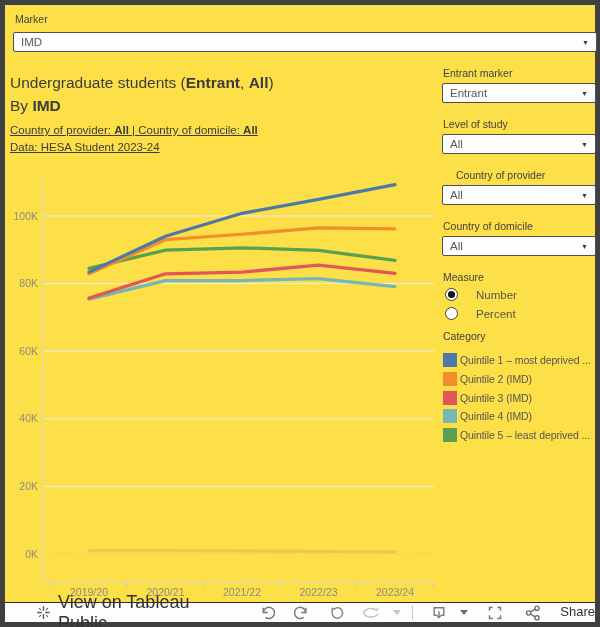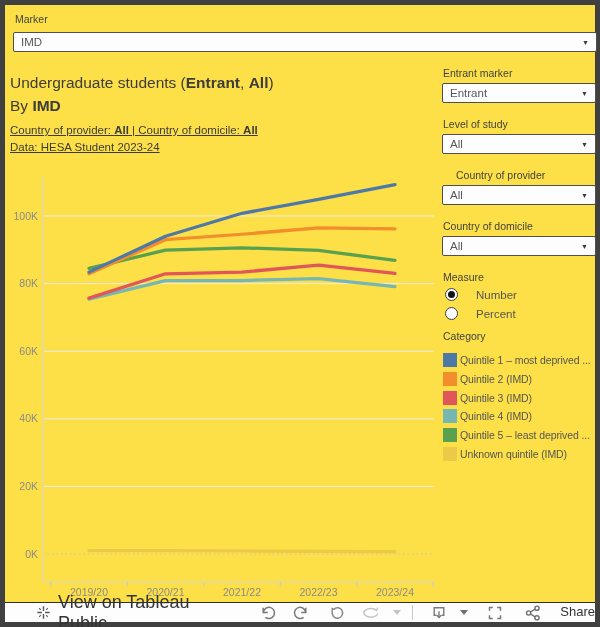--- a/index.html
+++ b/index.html
@@ -156,24 +156,20 @@
       <span class="legend-label">Quintile 3 (IMD)</span>
     </div>
     <div class="legend-row">
       <span class="swatch" style="background: rgb(118, 183, 178);"></span>
       <span class="legend-label">Quintile 4 (IMD)</span>
     </div>
     <div class="legend-row">
       <span class="swatch" style="background: rgb(89, 161, 79);"></span>
       <span class="legend-label">Quintile 5 – least deprived ...</span>
     </div>
-    <div class="legend-row">
-      <span class="swatch" style="background: rgb(237, 201, 72);"></span>
-      <span class="legend-label">Unknown quintile (IMD)</span>
-    </div>
   </div>
 
   <div class="footer">
     <div class="f-left">
       <svg class="icon" width="17" height="17" viewBox="0 0 17 17" fill="none" stroke="#5a5a5a" stroke-width="1.6">
         <path d="M8.5 1.5 v5.2 M8.5 10.3 v5.2 M1.5 8.5 h5.2 M10.3 8.5 h5.2"></path>
         <path stroke-width="1.2" d="M3.6 3.6 l1.8 1.8 M13.4 3.6 l-1.8 1.8 M3.6 13.4 l1.8 -1.8 M13.4 13.4 l-1.8 -1.8"></path>
       </svg>
       <span class="f-view">View on Tableau Public</span>
     </div>

